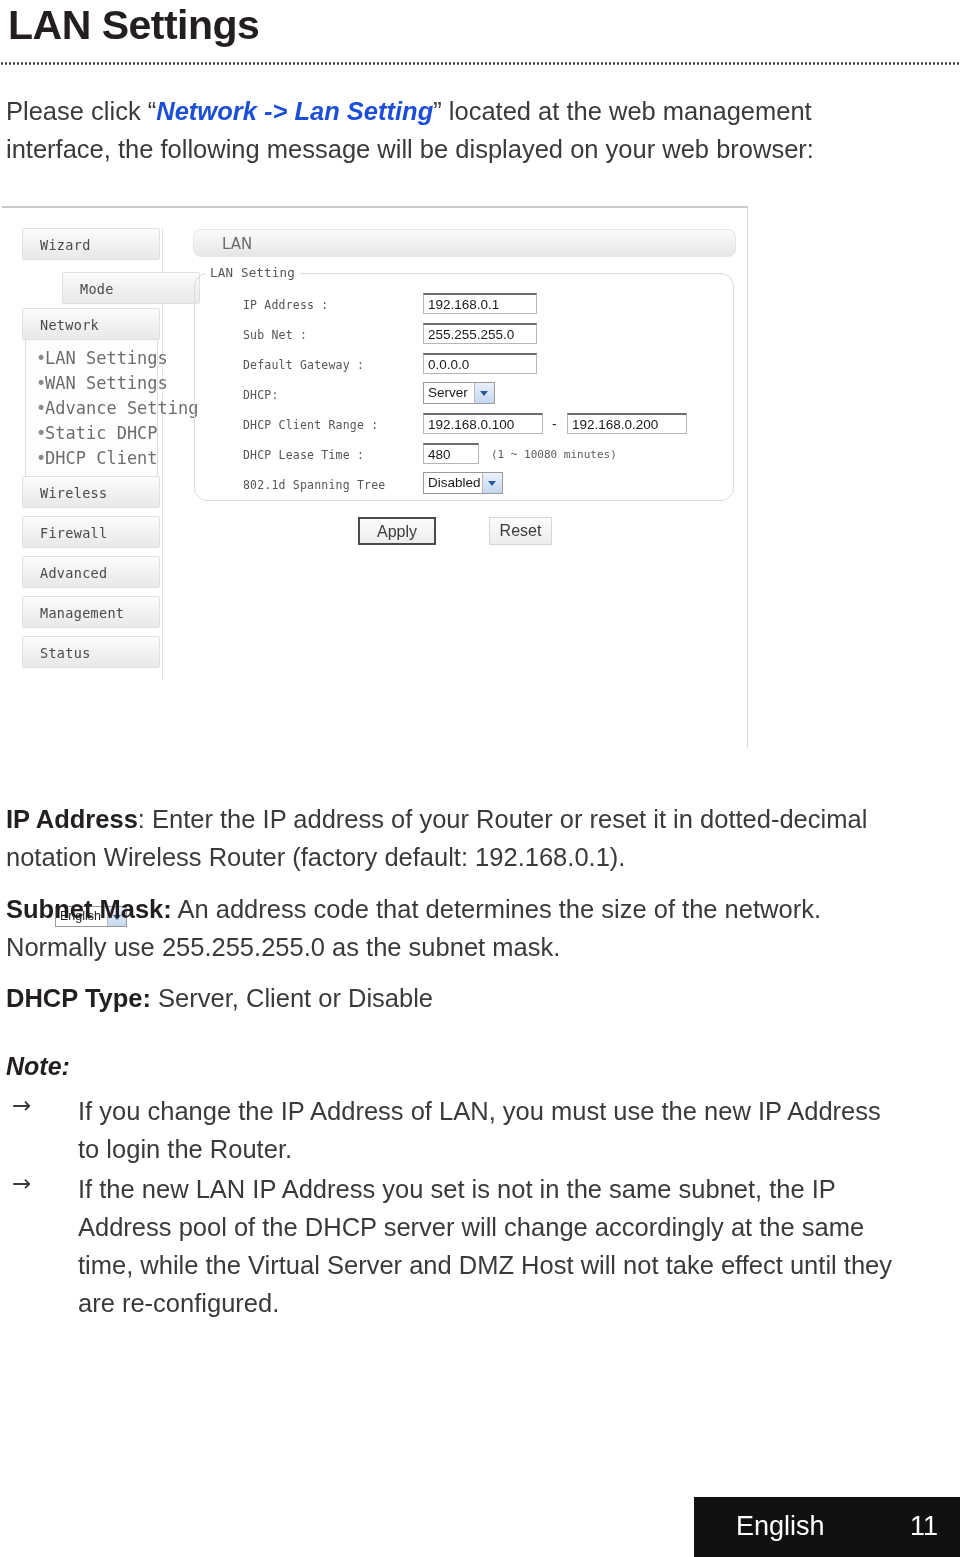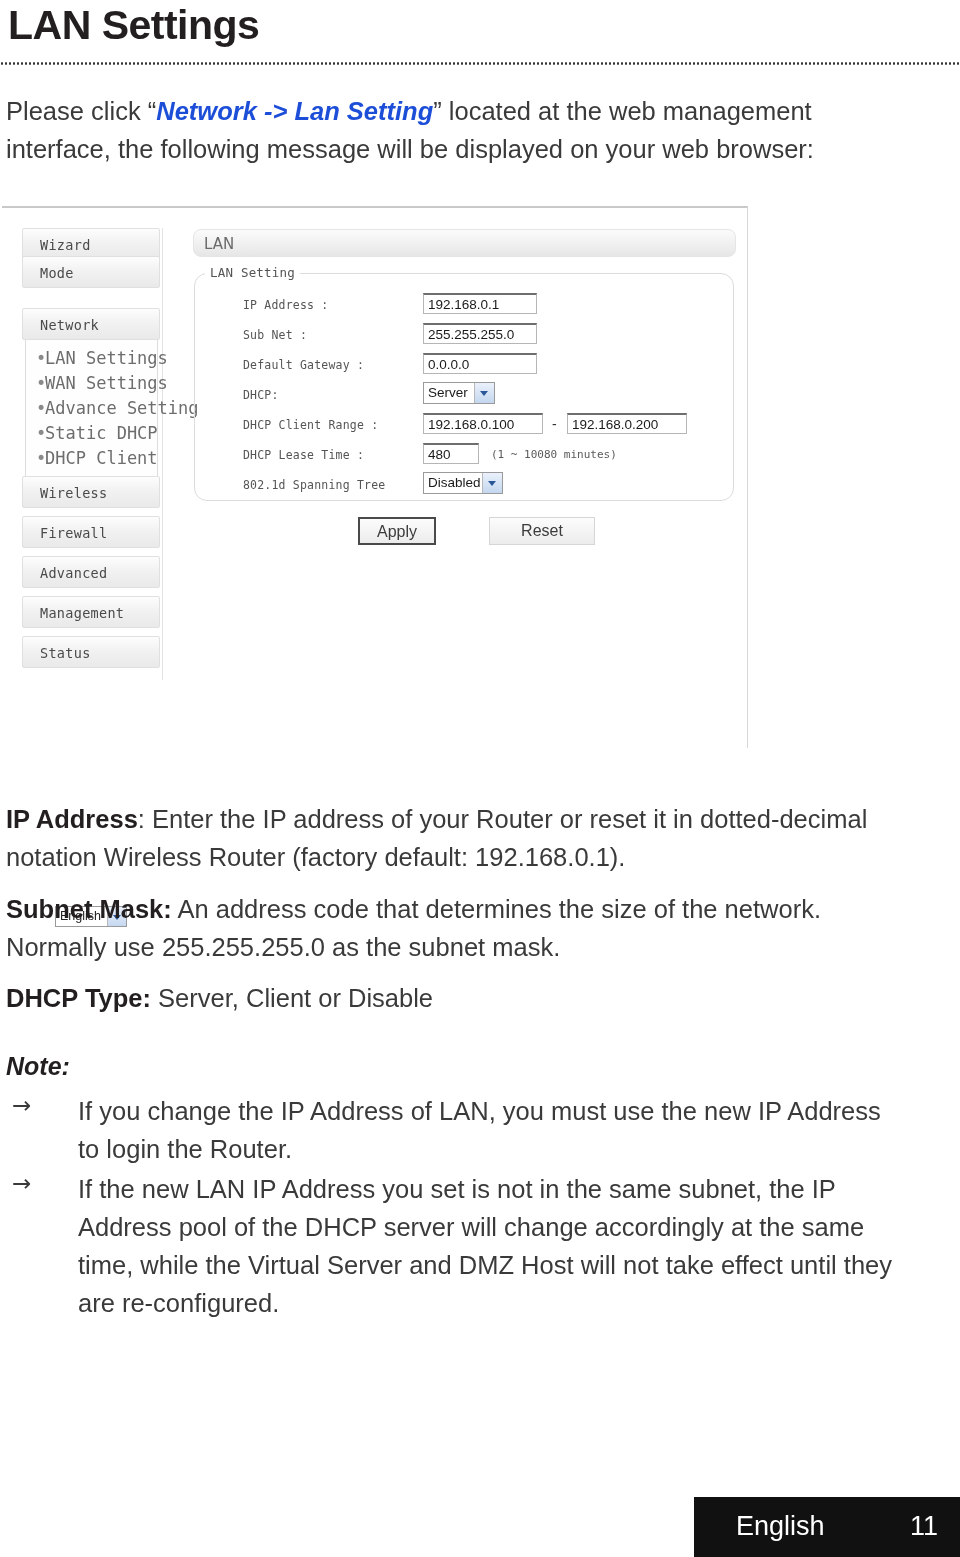--- a/index.html
+++ b/index.html
@@ -157,21 +157,21 @@
     position: absolute;
     left: 191px;
     top: 21px;
     width: 543px;
   }
   .main-title {
     width: 543px;
     height: 28px;
     line-height: 28px;
     box-sizing: border-box;
-    padding-left: 10px;
+    padding-left: 28px;
     font-family: "DejaVu Sans", sans-serif;
     font-size: 15px;
     color: #6a6a6a;
     background: linear-gradient(to bottom,#fbfbfb 0%,#f0f0f0 55%,#e6e6e6 100%);
     border: 1px solid #e5e5e5;
     border-radius: 8px;
   }
   .fieldset {
     position: absolute;
     left: 1px;
@@ -268,21 +268,21 @@
     box-sizing: border-box;
     height: 28px;
     line-height: 25px;
     text-align: center;
     font-family: "Liberation Sans", sans-serif;
     font-size: 16px;
     color: #3c3c3c;
     background: linear-gradient(to bottom,#fcfcfc,#ececec);
   }
   .btn-apply { left: 165px; width: 78px; border: 2px solid #4a4a4a; }
-  .btn-reset { left: 296px; width: 106px; border: 1px solid #d6d6d6; text-align: center; }
+  .btn-reset { left: 296px; width: 63px; border: 1px solid #d6d6d6; text-align: center; }
 
   
   .body-copy {
     position: absolute;
     left: 6px;
     width: 900px;
     font-size: 25.5px;
     line-height: 38px;
     color: #3a3a3a;
   }
@@ -356,21 +356,21 @@
 
 <div class="shot">
 
   <div class="side">
     <div class="side-wrap"></div>
 
     <div class="menu-btn" style="top:0px;">
       <span>Wizard</span>
     </div>
 
-    <div class="menu-btn" style="top:28px;">
+    <div class="menu-btn" style="top:44px;margin-left:40px;">
       <span>Mode</span>
     </div>
 
     <div class="menu-btn" style="top:80px;">
       <span>Network</span>
     </div>
 
     <div class="submenu" style="top:112px;">
       <div class="submenu-item"><span class="dot">•</span><span>LAN Settings</span></div>
       <div class="submenu-item"><span class="dot">•</span><span>WAN Settings</span></div>

